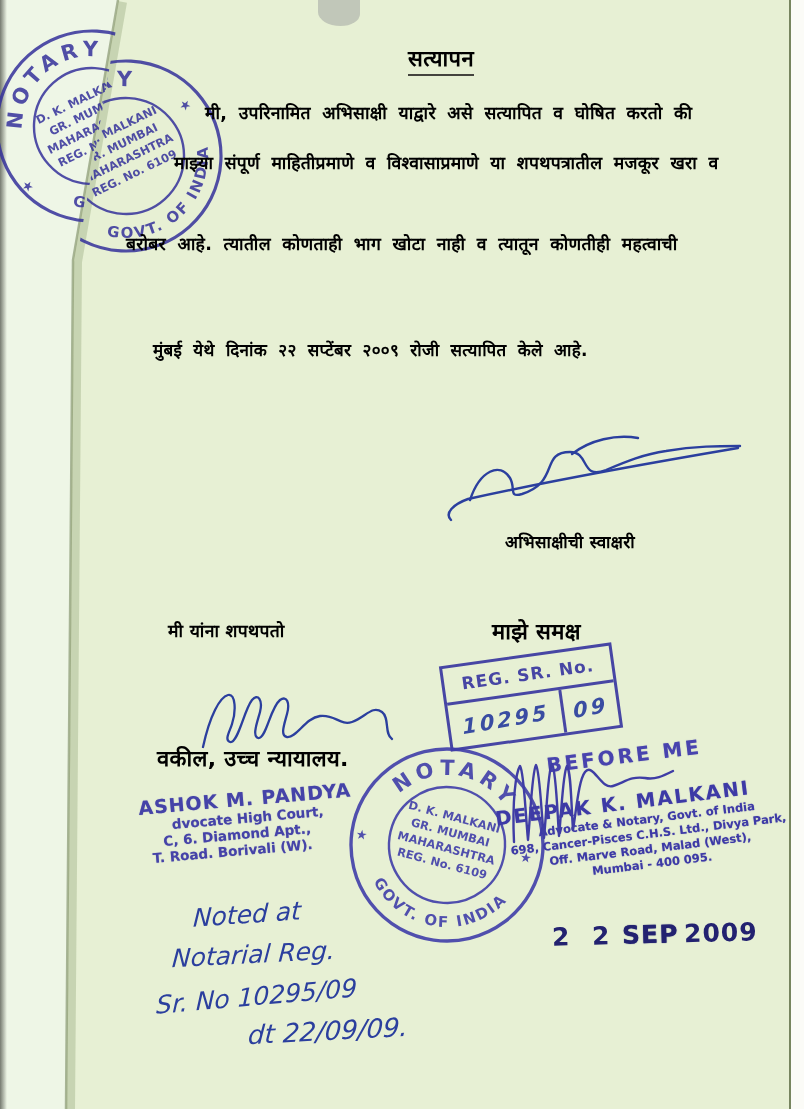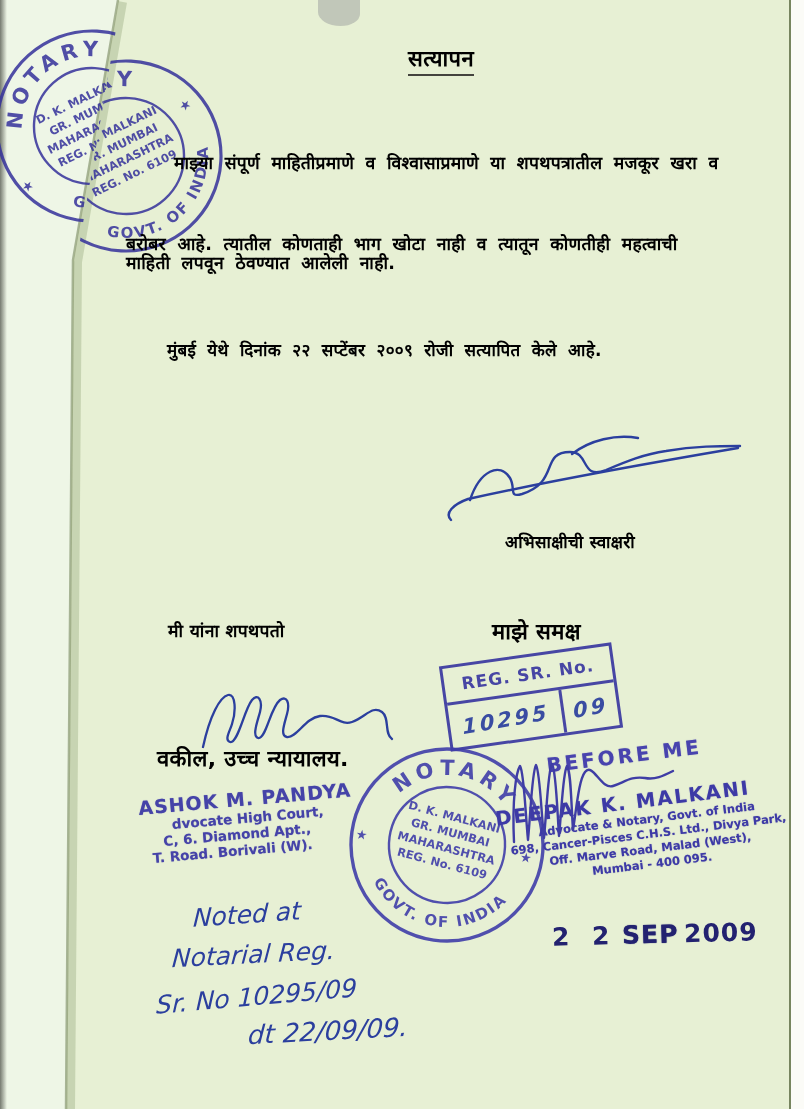--- a/index.html
+++ b/index.html
@@ -110,25 +110,25 @@
           <text y="-9">GR. MUMBAI</text>
           <text y="7">MAHARASHTRA</text>
           <text y="23">REG. No. 6109</text>
         </g>
       </g>
     </g>
   </svg>
 
   <div class="abs marathi doc-title" style="left:408px;top:42px;">सत्यापन</div>
 
+  <div class="abs marathi bodyline" style="left:205px;top:100px;">मी, उपरिनामित अभिसाक्षी याद्वारे असे सत्यापित व घोषित करतो की</div>
   <div class="abs marathi bodyline" style="left:126px;top:150px;padding-left:48px;">माझ्या संपूर्ण माहितीप्रमाणे व विश्वासाप्रमाणे या शपथपत्रातील मजकूर खरा व</div>
   <div class="abs marathi bodyline" style="left:126px;top:202px;margin-top:29px;">बरोबर आहे. त्यातील कोणताही भाग खोटा नाही व त्यातून कोणतीही महत्वाची</div>
-  <div class="abs marathi bodyline" style="left:126px;top:250px;">माहिती लपवून ठेवण्यात आलेली नाही.</div>
-
-  <div class="abs marathi bodyline" style="left:153px;top:338px;font-size:17px;margin-left:14px;">मुंबई येथे दिनांक  २२ सप्टेंबर २००९ रोजी सत्यापित केले आहे.</div>
+
+  <div class="abs marathi bodyline" style="left:153px;top:338px;font-size:17px;">मुंबई येथे दिनांक  २२ सप्टेंबर २००९ रोजी सत्यापित केले आहे.</div>
 
   <svg class="abs" style="left:430px;top:420px;" width="330" height="120">
     <g fill="none" stroke="#2b3f9e" stroke-width="2.4" stroke-linecap="round" stroke-linejoin="round">
       <path d="M21,100 C14,93 24,84 38,79 C110,63 190,48 308,28"></path>
       <path d="M40,80 C50,50 70,42 80,58 C86,68 78,78 92,74 C130,62 110,32 140,32 C160,32 150,60 176,50 C195,42 214,34 236,31 C266,26 288,26 310,26"></path>
       <path d="M142,34 C160,20 186,14 208,18"></path>
     </g>
   </svg>
   <div class="abs marathi" style="left:505px;top:530px;font-size:17px;">अभिसाक्षीची स्वाक्षरी</div>
 

